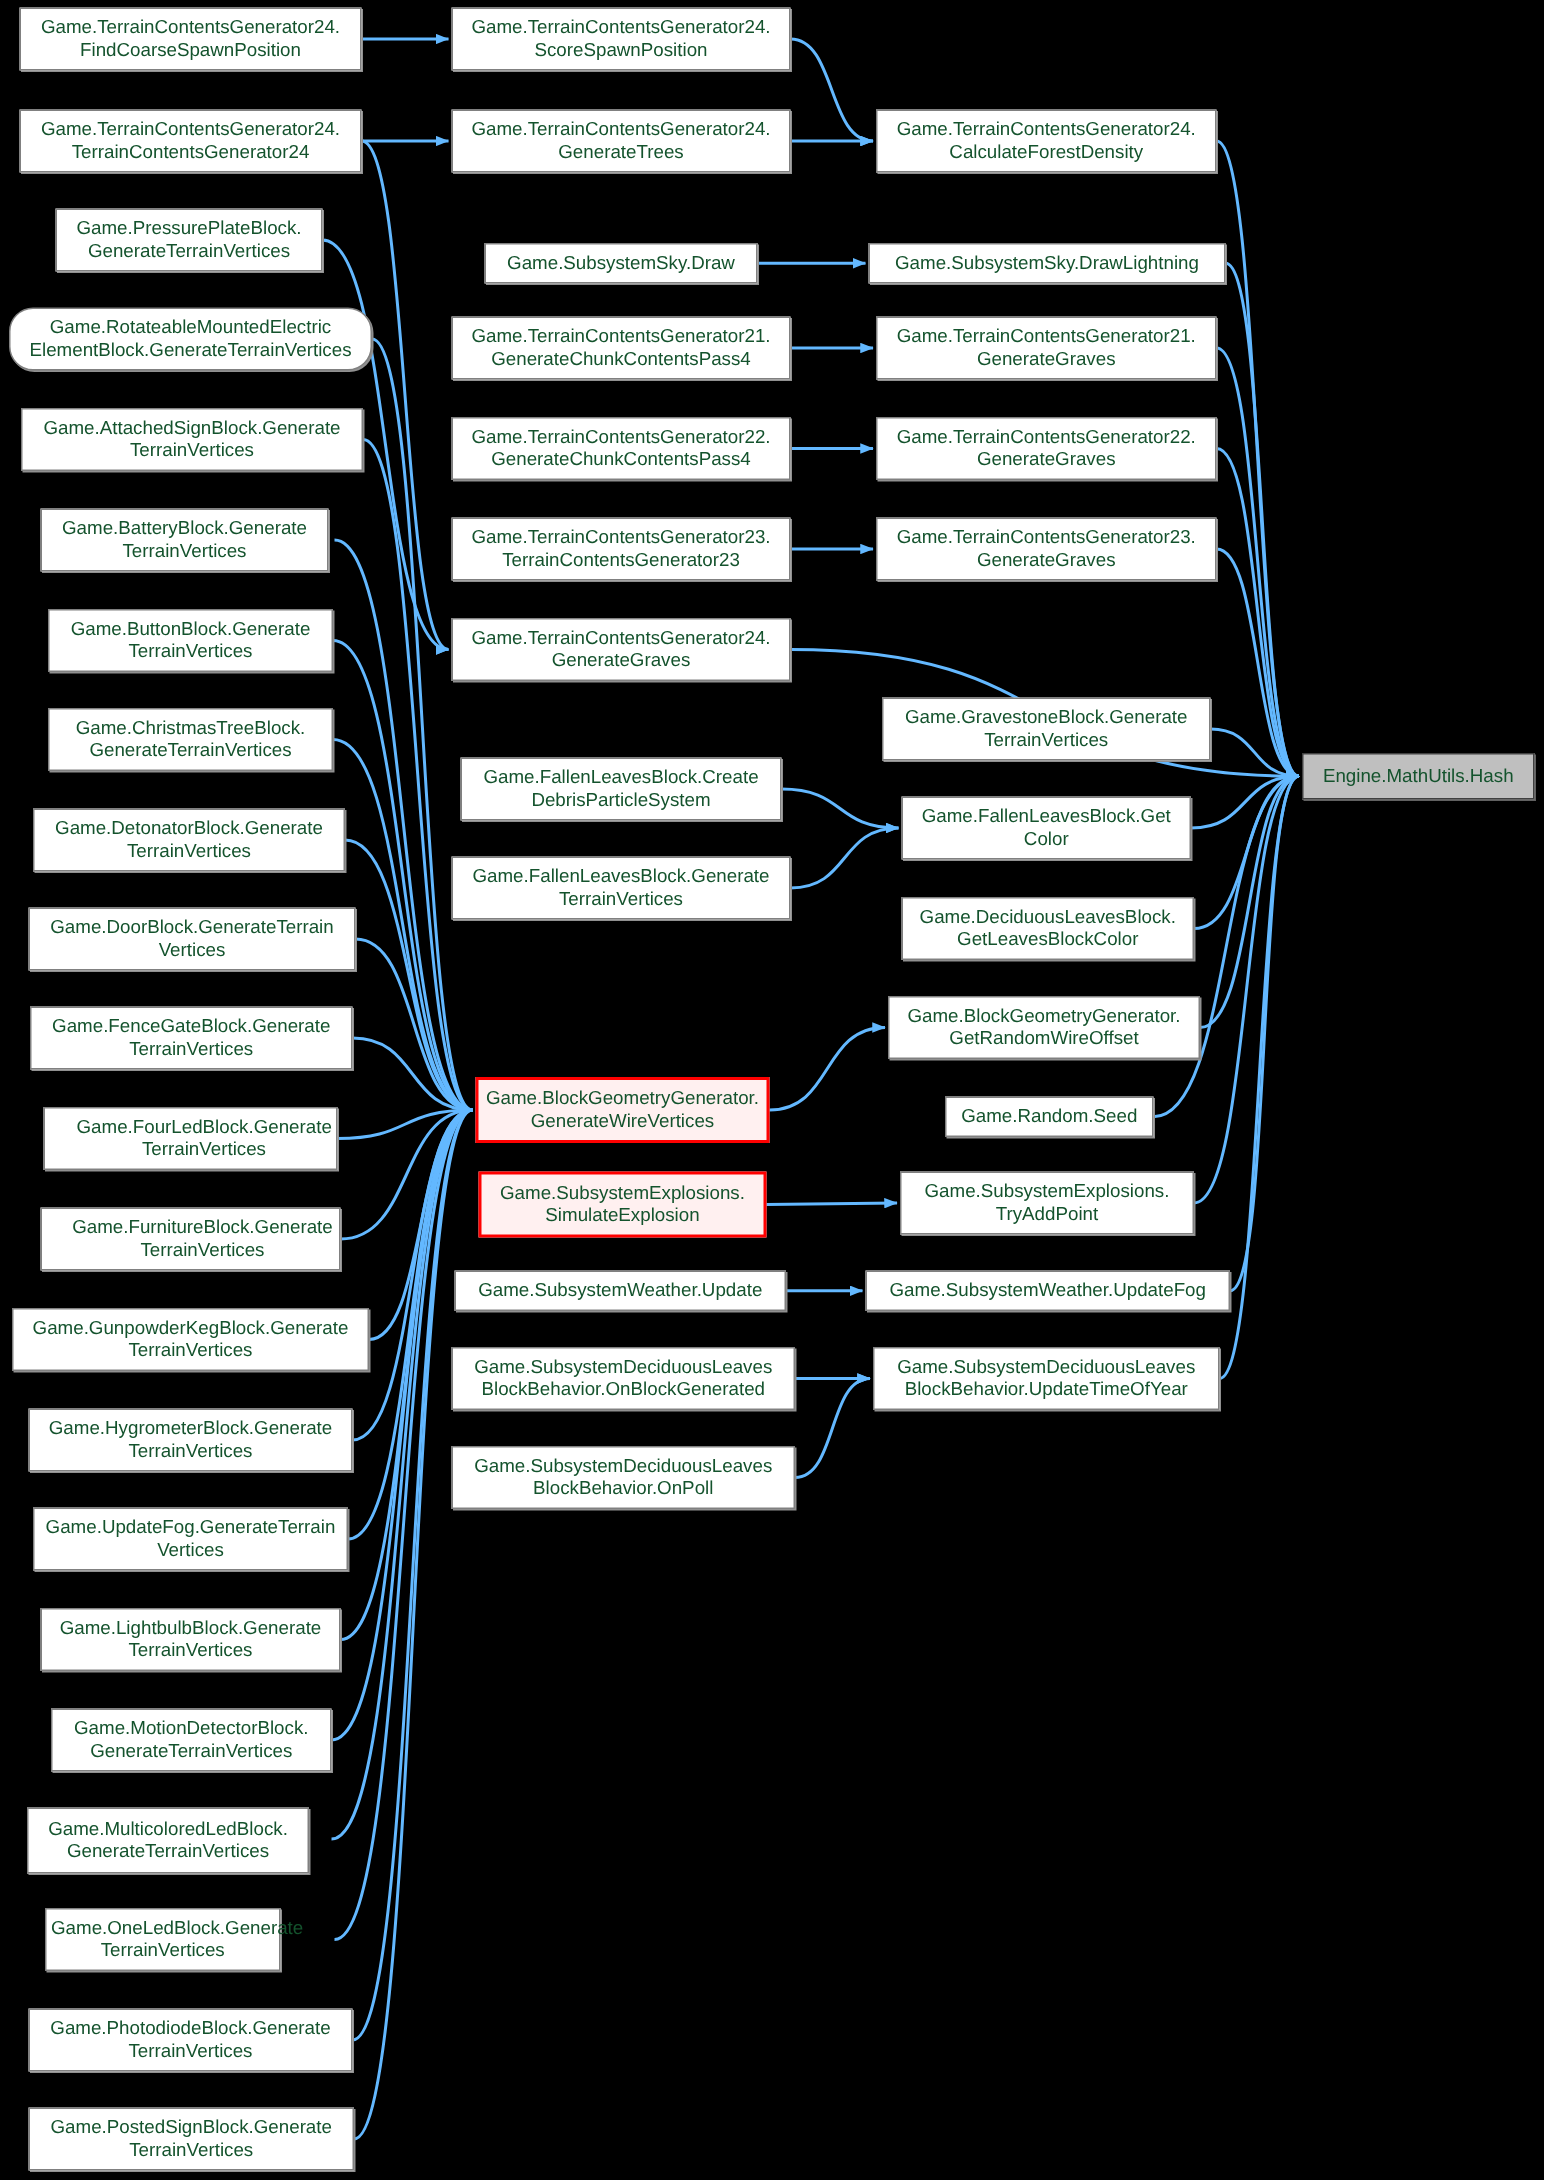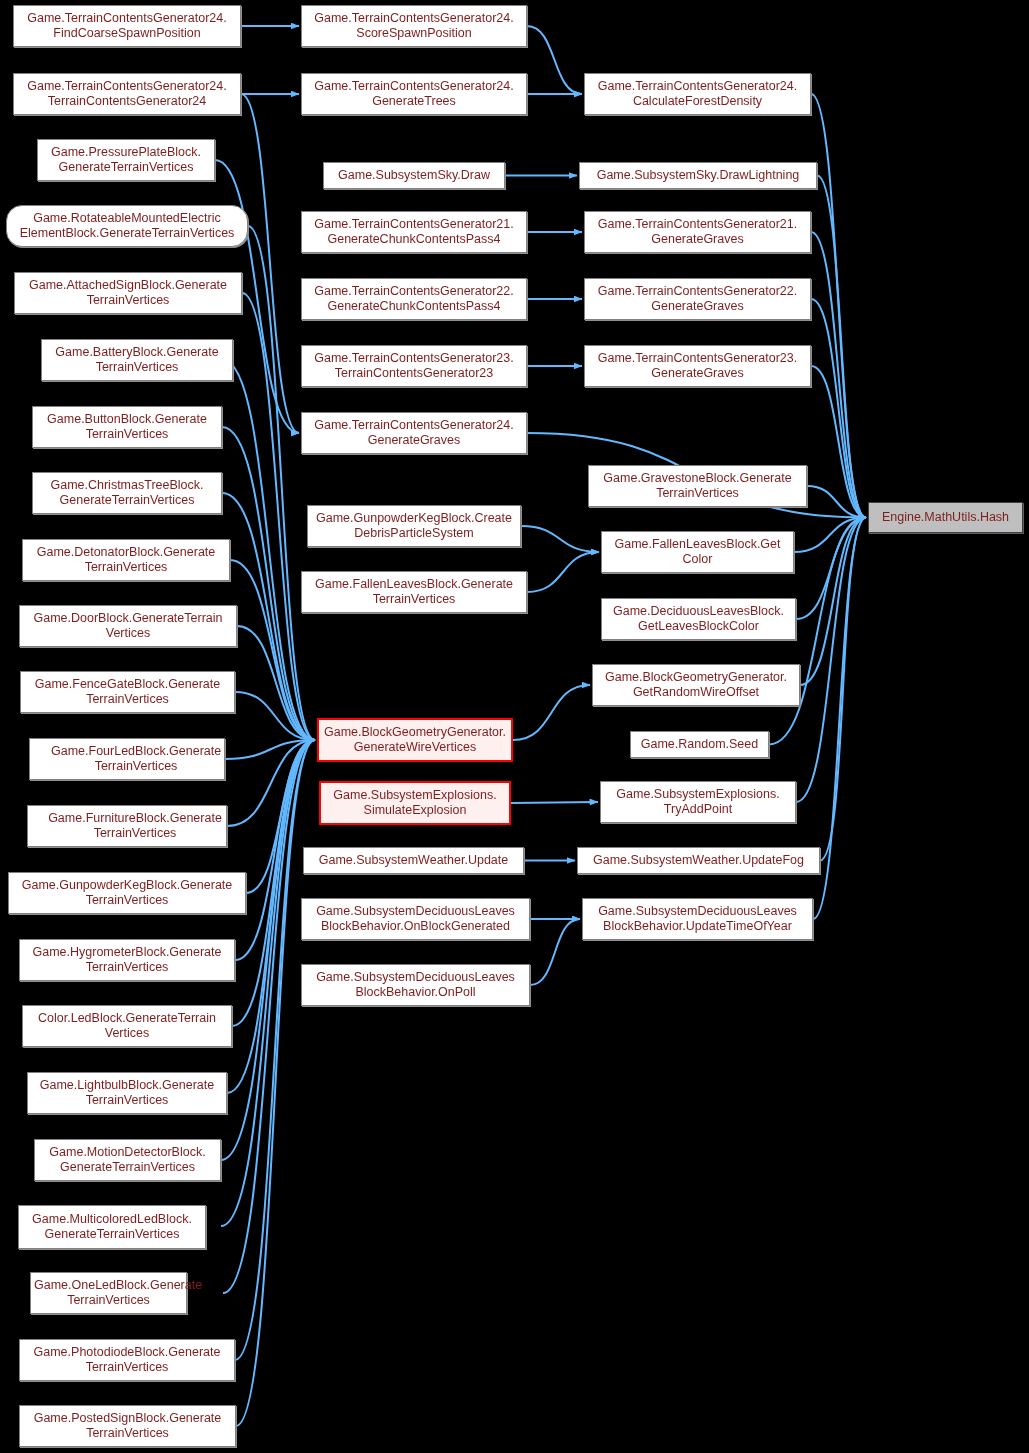--- a/index.html
+++ b/index.html
@@ -27,21 +27,21 @@
   .node {
     position: absolute;
     box-sizing: border-box;
     background: #ffffff;
     border: 1px solid #808080;
     box-shadow: 1px 1px 0 0 #909090;
     display: flex;
     align-items: center;
     justify-content: center;
     text-align: center;
-    color: #7f1d1d;
+    color: #14532d;
     font-size: 12.5px;
     line-height: 15px;
     letter-spacing: 0px;
     padding: 0 3px;
     z-index: 5;
     cursor: pointer;
   }
   .node .lbl {
     display: block;
     width: 100%;
@@ -135,21 +135,21 @@
 GenerateTerrainVertices</span>
       </div>
       <div class="node" style="left: 6px; top: 205px; width: 242px; height: 42px; border-radius: 16px;">
         <span class="lbl">Game.RotateableMountedElectric
 ElementBlock.GenerateTerrainVertices</span>
       </div>
       <div class="node" style="left: 14px; top: 272px; width: 228px; height: 42px;">
         <span class="lbl">Game.AttachedSignBlock.Generate
 TerrainVertices</span>
       </div>
-      <div class="node" style="left: 41px; top: 339px; width: 192px; height: 42px;">
+      <div class="node" style="left: 27px; top: 339px; width: 192px; height: 42px;">
         <span class="lbl">Game.BatteryBlock.Generate
 TerrainVertices</span>
       </div>
       <div class="node" style="left: 32px; top: 406px; width: 190px; height: 42px;">
         <span class="lbl">Game.ButtonBlock.Generate
 TerrainVertices</span>
       </div>
       <div class="node" style="left: 32px; top: 472px; width: 190px; height: 42px;">
         <span class="lbl">Game.ChristmasTreeBlock.
 GenerateTerrainVertices</span>
@@ -176,21 +176,21 @@
       </div>
       <div class="node" style="left: 8px; top: 872px; width: 238px; height: 42px;">
         <span class="lbl">Game.GunpowderKegBlock.Generate
 TerrainVertices</span>
       </div>
       <div class="node" style="left: 19px; top: 939px; width: 216px; height: 42px;">
         <span class="lbl">Game.HygrometerBlock.Generate
 TerrainVertices</span>
       </div>
       <div class="node" style="left: 22px; top: 1005px; width: 210px; height: 42px;">
-        <span class="lbl">Color.LedBlock.GenerateTerrain
+        <span class="lbl">Game.UpdateFog.GenerateTerrain
 Vertices</span>
       </div>
       <div class="node" style="left: 27px; top: 1072px; width: 200px; height: 42px;">
         <span class="lbl">Game.LightbulbBlock.Generate
 TerrainVertices</span>
       </div>
       <div class="node" style="left: 34px; top: 1139px; width: 187px; height: 42px;">
         <span class="lbl">Game.MotionDetectorBlock.
 GenerateTerrainVertices</span>
       </div>
@@ -231,21 +231,21 @@
       </div>
       <div class="node" style="left: 301px; top: 345px; width: 226px; height: 42px;">
         <span class="lbl">Game.TerrainContentsGenerator23.
 TerrainContentsGenerator23</span>
       </div>
       <div class="node" style="left: 301px; top: 412px; width: 226px; height: 42px;">
         <span class="lbl">Game.TerrainContentsGenerator24.
 GenerateGraves</span>
       </div>
       <div class="node" style="left: 307px; top: 505px; width: 214px; height: 42px;">
-        <span class="lbl">Game.GunpowderKegBlock.Create
+        <span class="lbl">Game.FallenLeavesBlock.Create
 DebrisParticleSystem</span>
       </div>
       <div class="node" style="left: 301px; top: 571px; width: 226px; height: 42px;">
         <span class="lbl">Game.FallenLeavesBlock.Generate
 TerrainVertices</span>
       </div>
       <div class="node highlight" style="left: 317px; top: 718px; width: 196px; height: 44px;">
         <span class="lbl">Game.BlockGeometryGenerator.
 GenerateWireVertices</span>
       </div>

